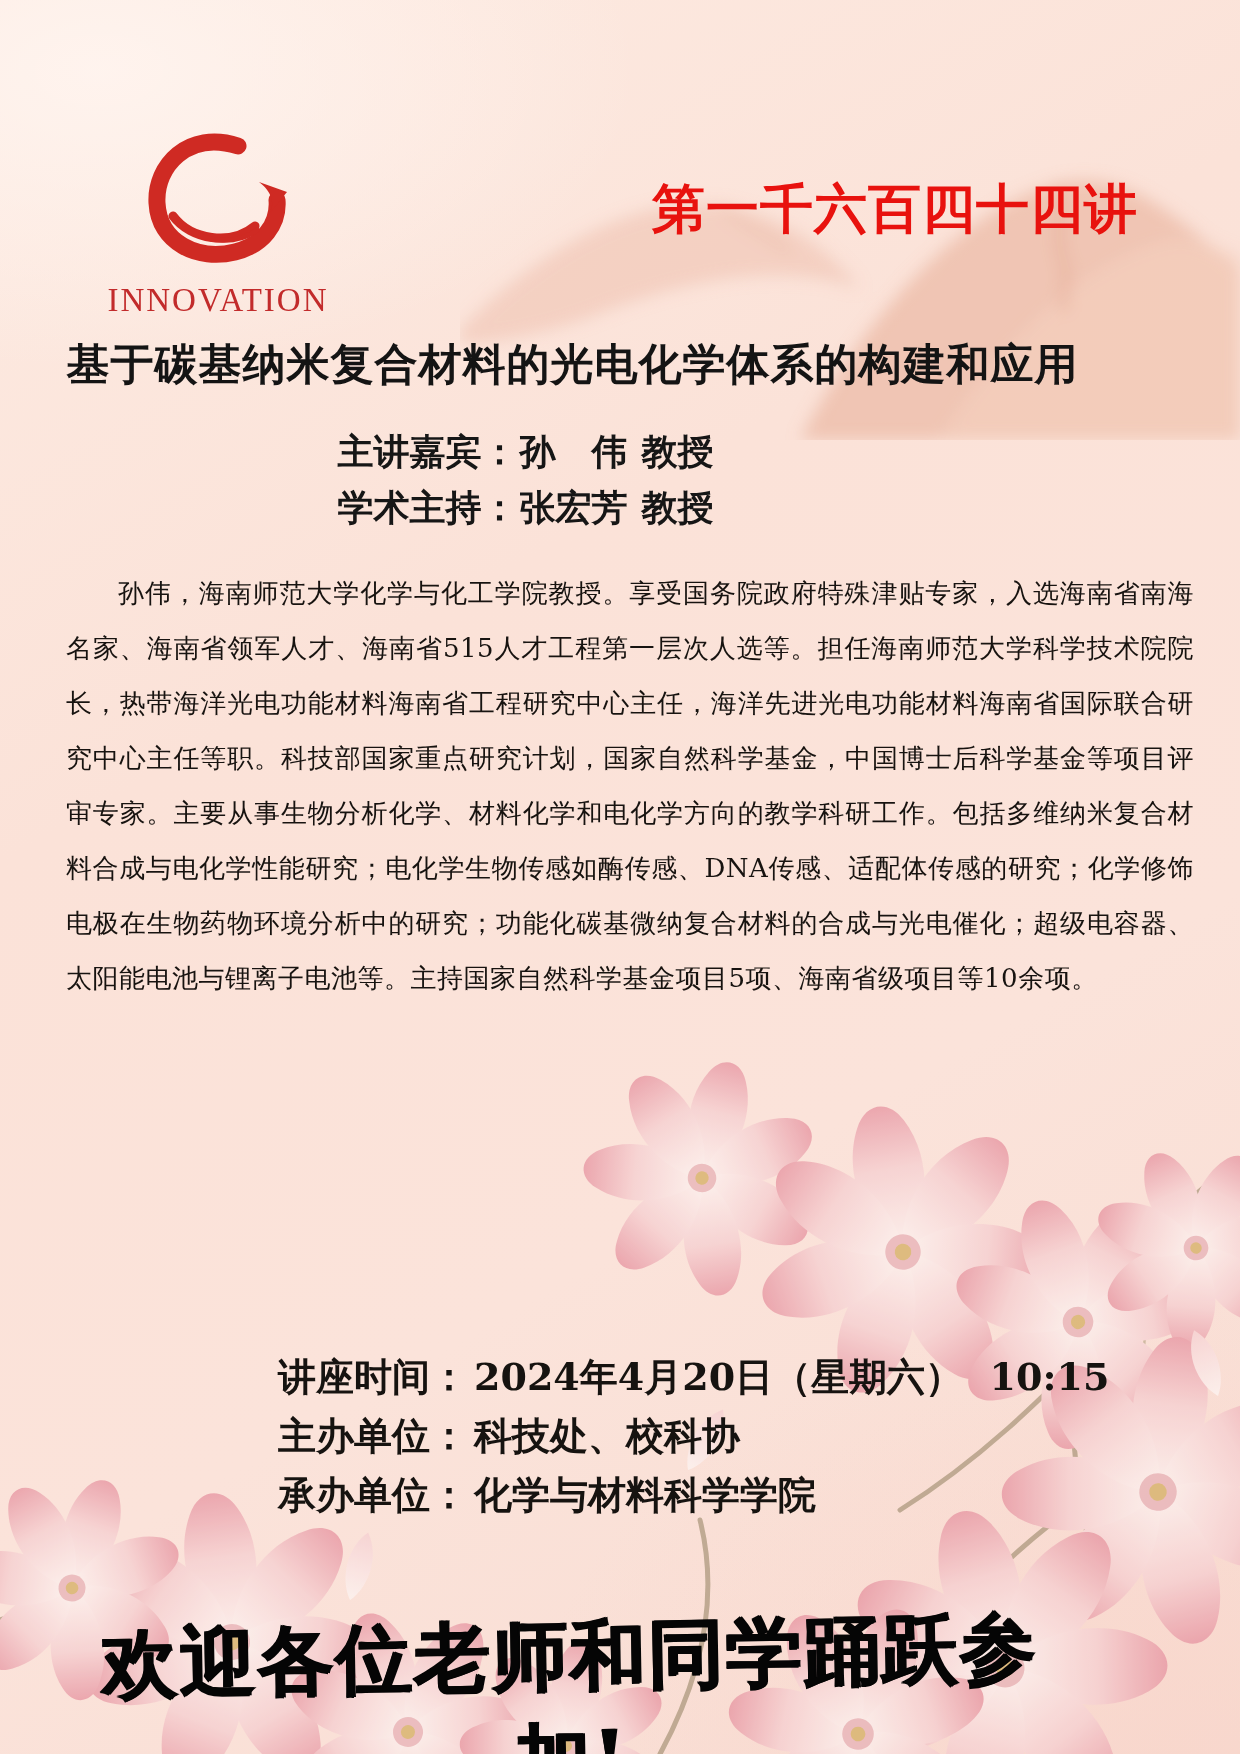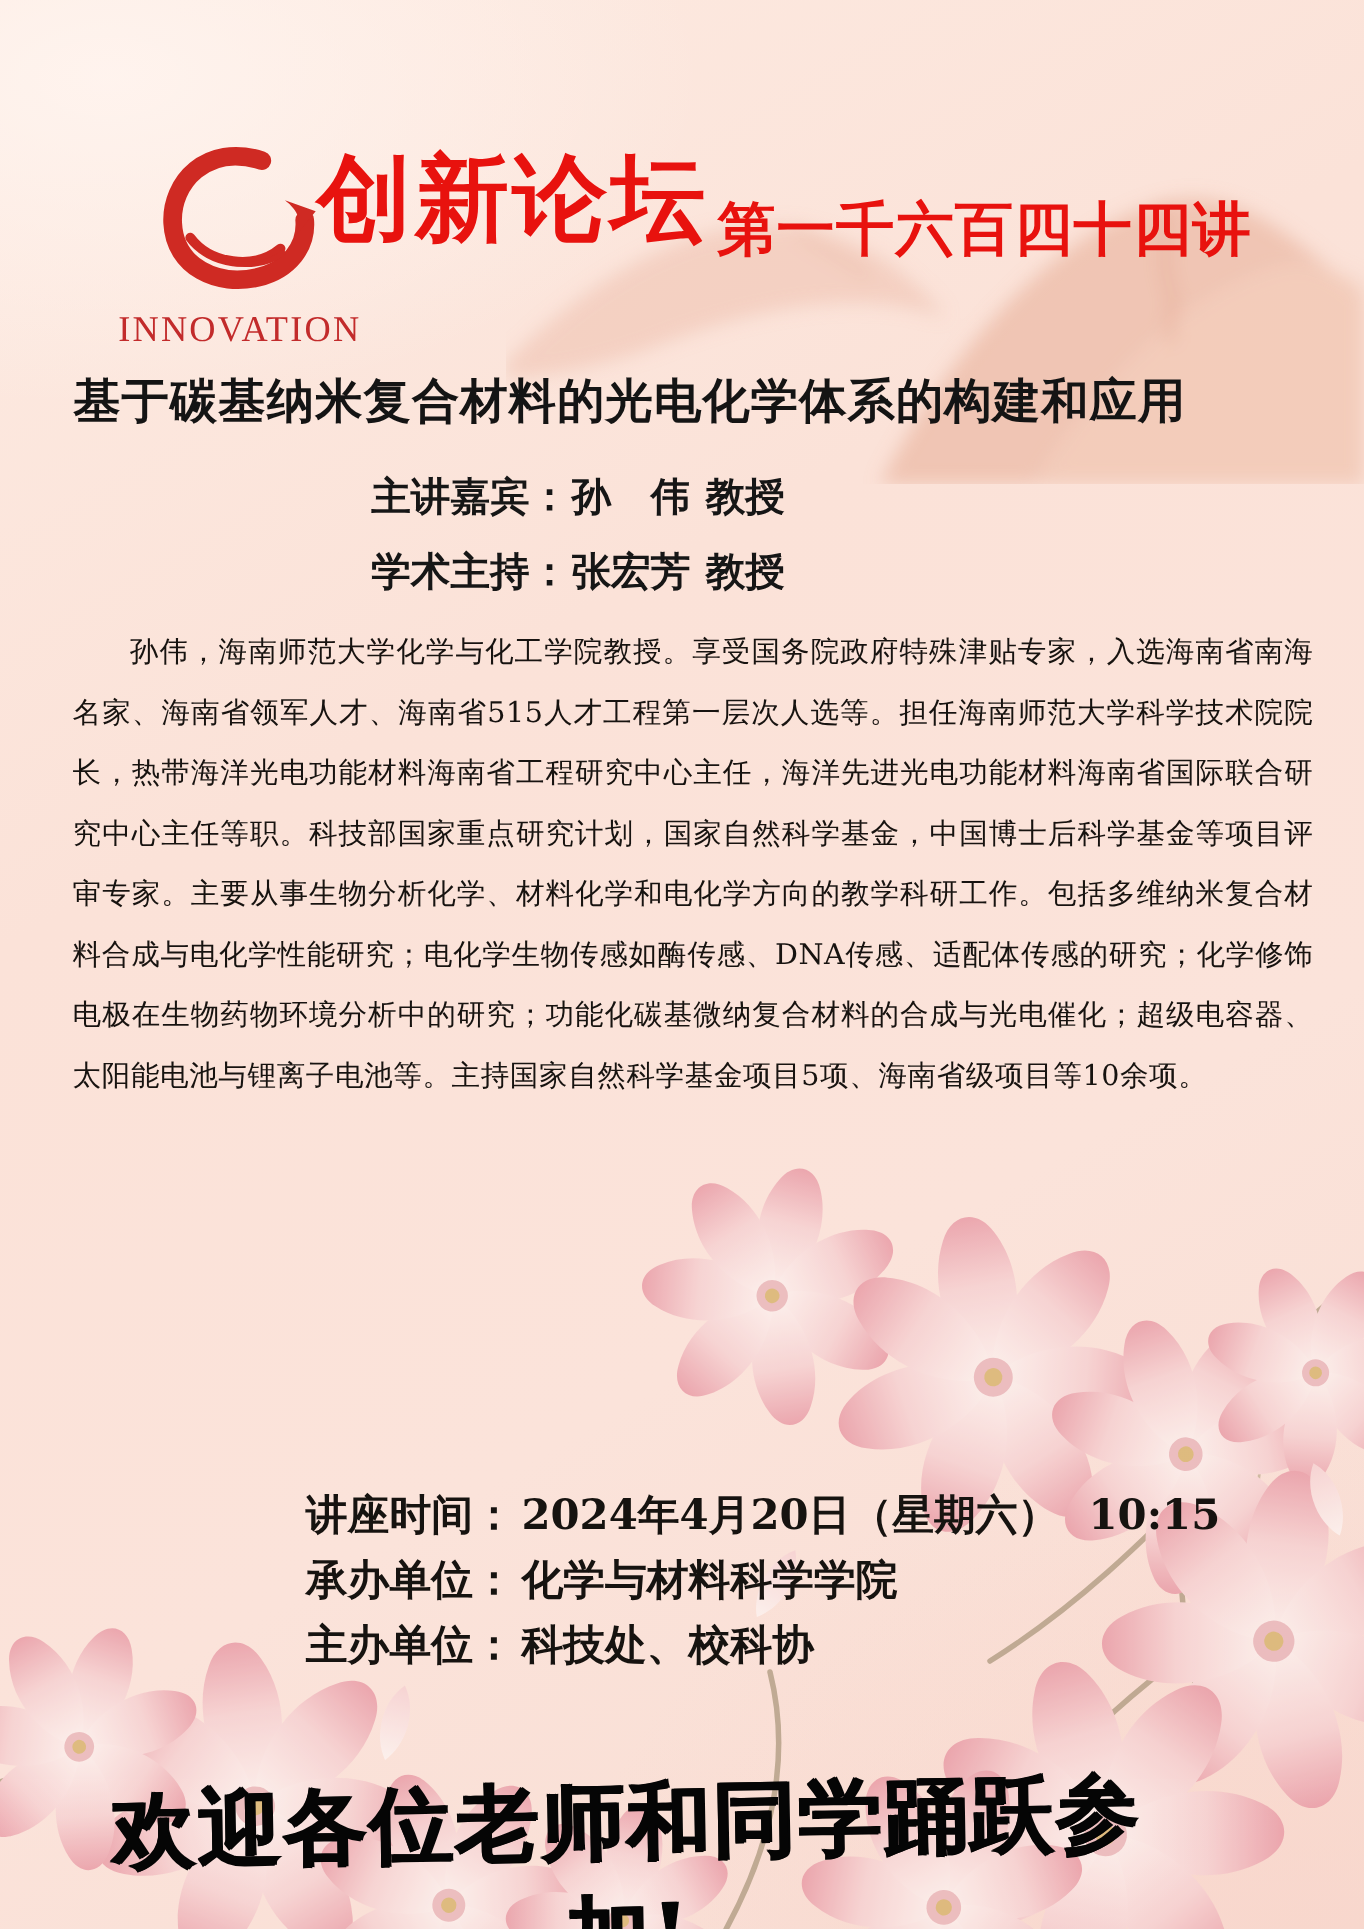--- a/index.html
+++ b/index.html
@@ -38,21 +38,21 @@
     position:absolute;left:0;top:336px;width:1145px;text-align:center;
     font-family:"DejaVu Serif",serif;font-weight:700;color:#141414;
     font-size:43px;letter-spacing:1px;
   }
   .person{
     position:absolute;left:0;width:1051px;text-align:center;
     font-family:"DejaVu Serif",serif;font-weight:700;color:#161616;font-size:36px;
     white-space:pre;
   }
   .person.speaker{top:428px;}
-  .person.host{top:496px;text-align:center;}
+  .person.host{top:484px;text-align:center;}
   .person .name{margin:0 14px 0 2px;}
 
   
   .bio{
     position:absolute;left:66px;top:566px;width:1128px;margin:0;
     font-family:"DejaVu Serif",serif;font-weight:400;color:#171310;
     font-size:26px;line-height:55px;text-align:justify;text-indent:2em;
     letter-spacing:.5px;
   }
 
@@ -150,32 +150,31 @@
       <g fill="none" stroke="#cf2a23" stroke-linecap="round">
         <path d="M95,18 C45,2 12,38 14,75 C16,115 55,133 92,124 C120,117 136,96 134,72" stroke-width="17"></path>
         <path d="M30,88 C48,112 88,118 112,98" stroke-width="9"></path>
         <path d="M44,100 C64,116 96,116 114,102" stroke-width="5"></path>
       </g>
       <path d="M116,54 L144,64 L126,86 C133,75 128,63 116,54 Z" fill="#cf2a23"></path>
     </svg>
     <div class="logo-word">INNOVATION</div>
   </div>
 
-  <h1 class="forum-title">创新论坛</h1>
   <div class="lecture-no">第一千六百四十四讲</div>
 
   <div class="lecture-title">基于碳基纳米复合材料的光电化学体系的构建和应用</div>
 
   <div class="person speaker"><span class="label">主讲嘉宾：</span><span class="name">孙　伟</span><span class="title">教授</span></div>
 
   <div class="person host"><span class="label">学术主持：</span><span class="name">张宏芳</span><span class="title">教授</span></div>
 
   <p class="bio">孙伟，海南师范大学化学与化工学院教授。享受国务院政府特殊津贴专家，入选海南省南海名家、海南省领军人才、海南省515人才工程第一层次人选等。担任海南师范大学科学技术院院长，热带海洋光电功能材料海南省工程研究中心主任，海洋先进光电功能材料海南省国际联合研究中心主任等职。科技部国家重点研究计划，国家自然科学基金，中国博士后科学基金等项目评审专家。主要从事生物分析化学、材料化学和电化学方向的教学科研工作。包括多维纳米复合材料合成与电化学性能研究；电化学生物传感如酶传感、DNA传感、适配体传感的研究；化学修饰电极在生物药物环境分析中的研究；功能化碳基微纳复合材料的合成与光电催化；超级电容器、太阳能电池与锂离子电池等。主持国家自然科学基金项目5项、海南省级项目等10余项。</p>
 
   <div class="details">
     <div class="detail-row"><span class="detail-label">讲座时间：</span><span class="detail-value">2024年4月20日（星期六）  10:15</span></div>
+    <div class="detail-row"><span class="detail-label">主办单位：</span><span class="detail-value">科技处、校科协</span></div>
     <div class="detail-row"><span class="detail-label">承办单位：</span><span class="detail-value">化学与材料科学学院</span></div>
-    <div class="detail-row"><span class="detail-label">主办单位：</span><span class="detail-value">科技处、校科协</span></div>
   </div>
 
   <div class="welcome">欢迎各位老师和同学踊跃参加!</div>
 
 </div>
 
 </body></html>

